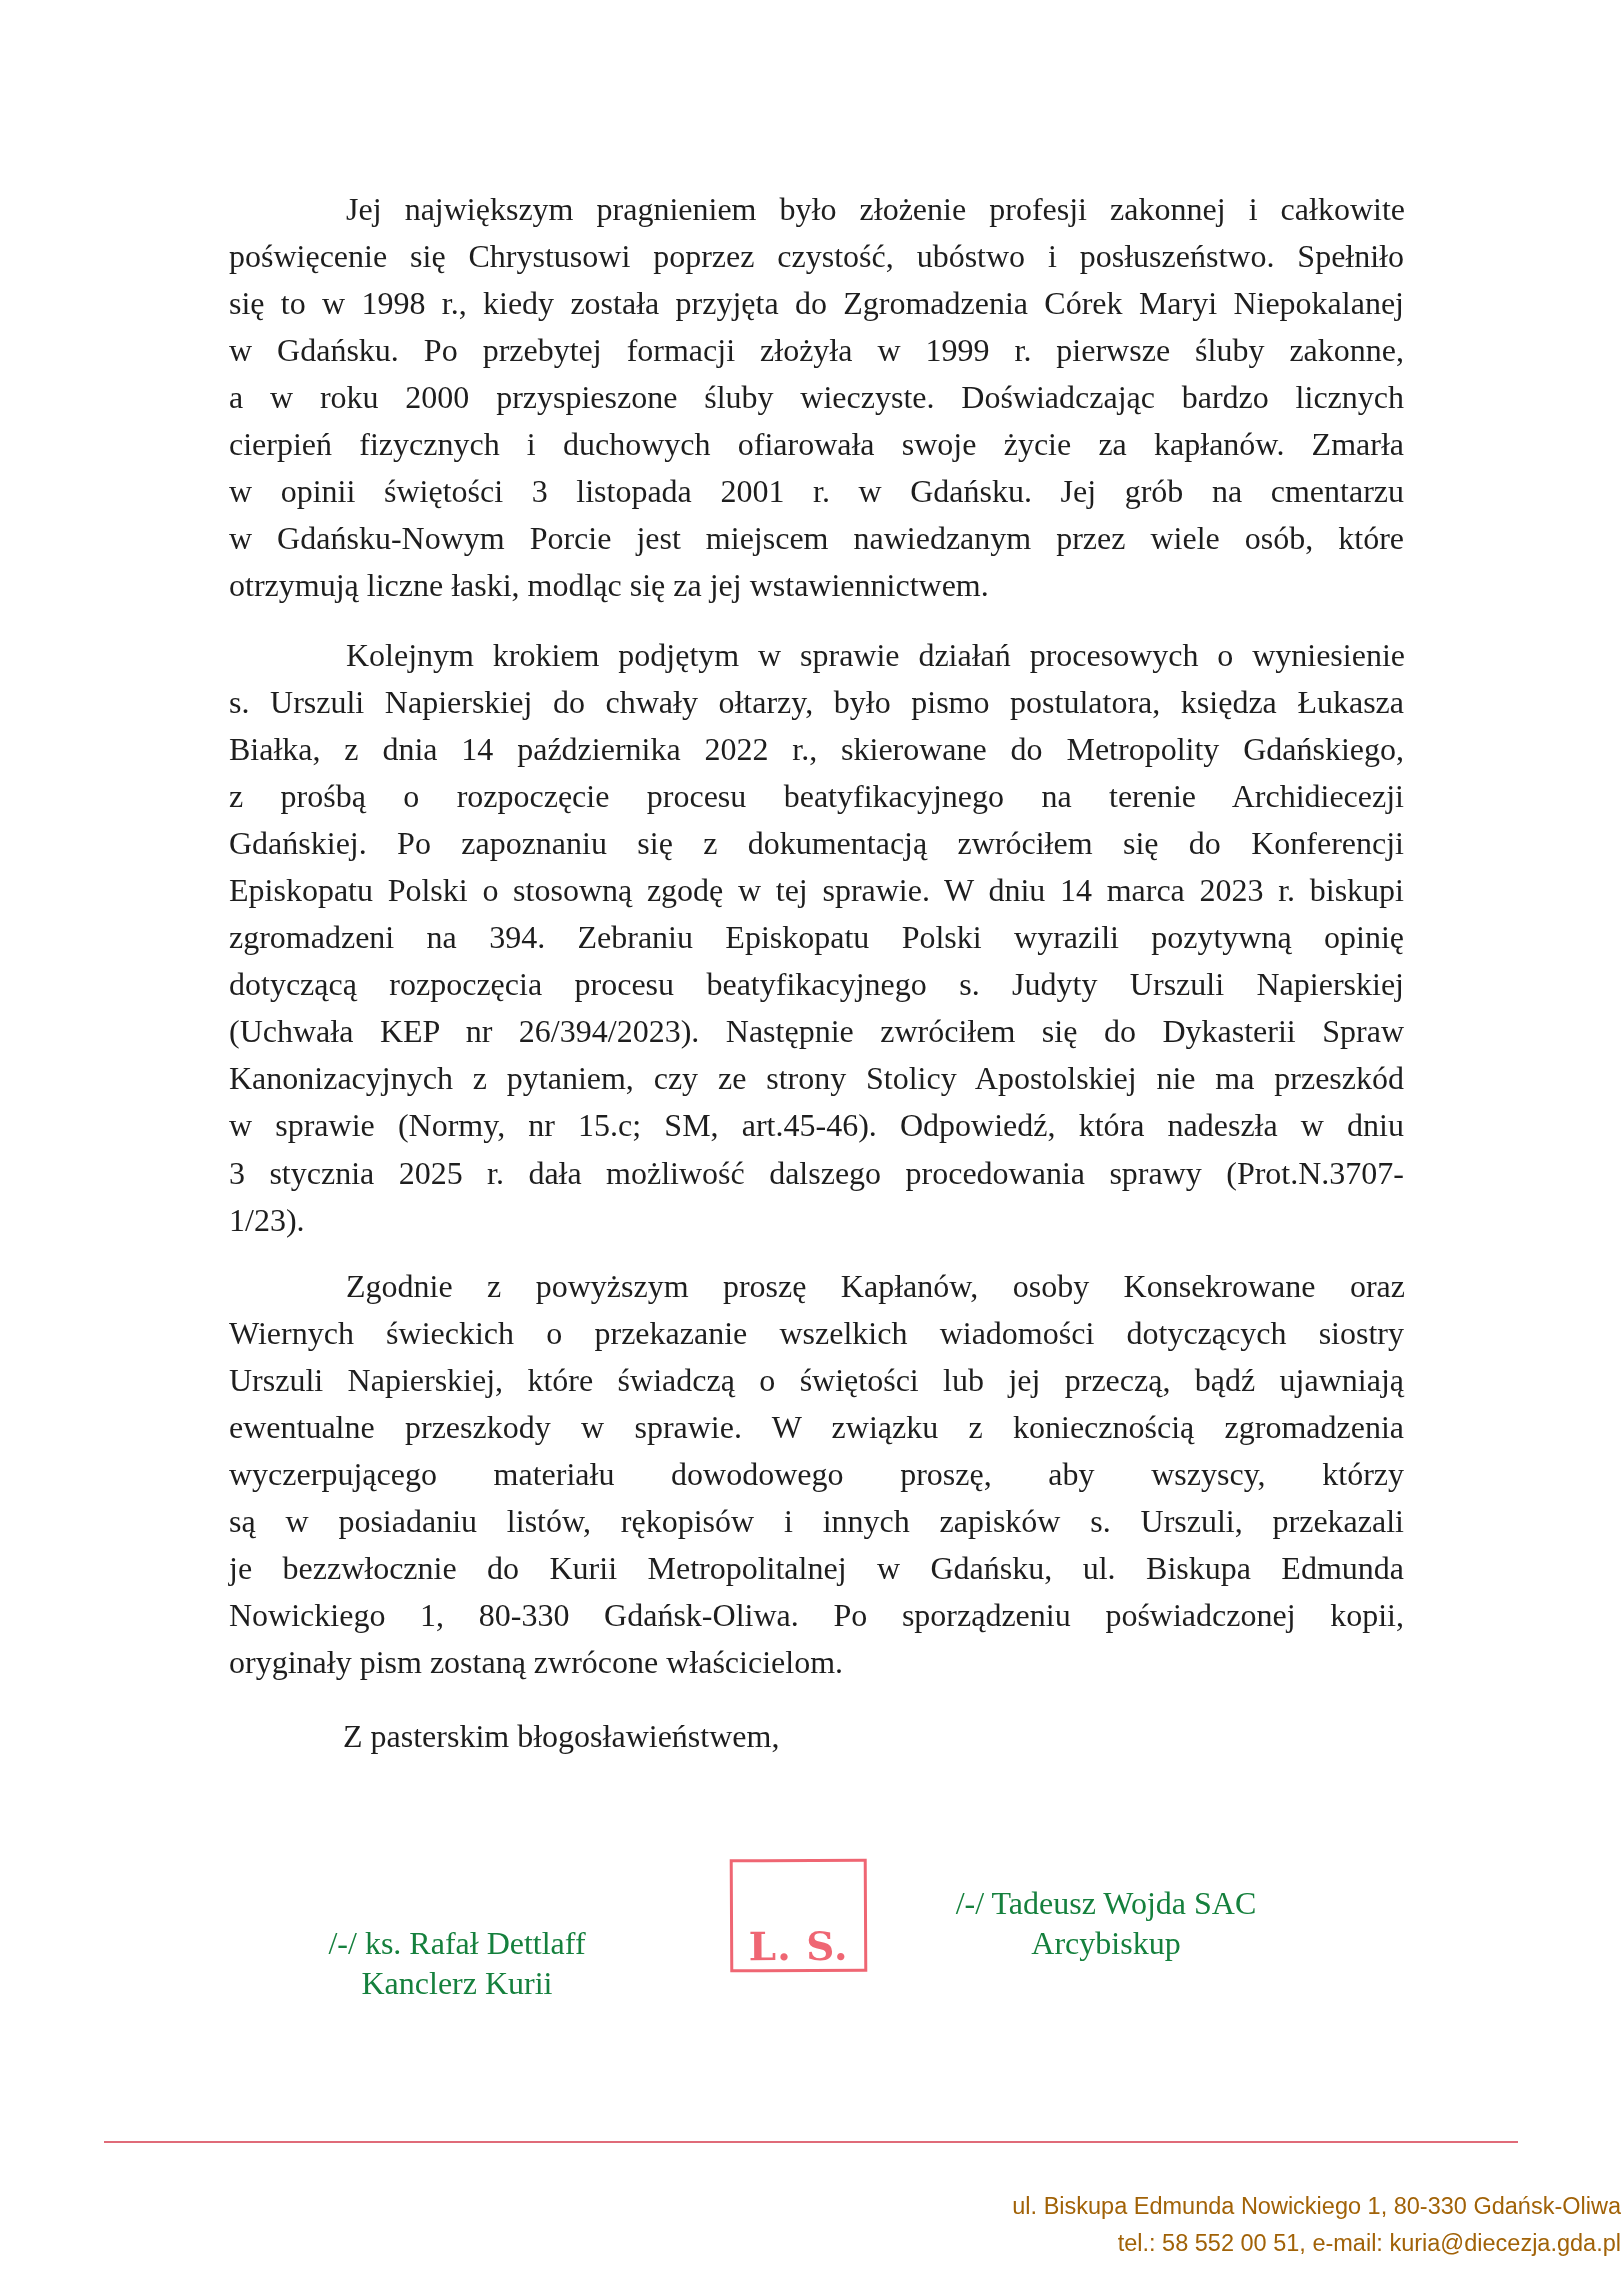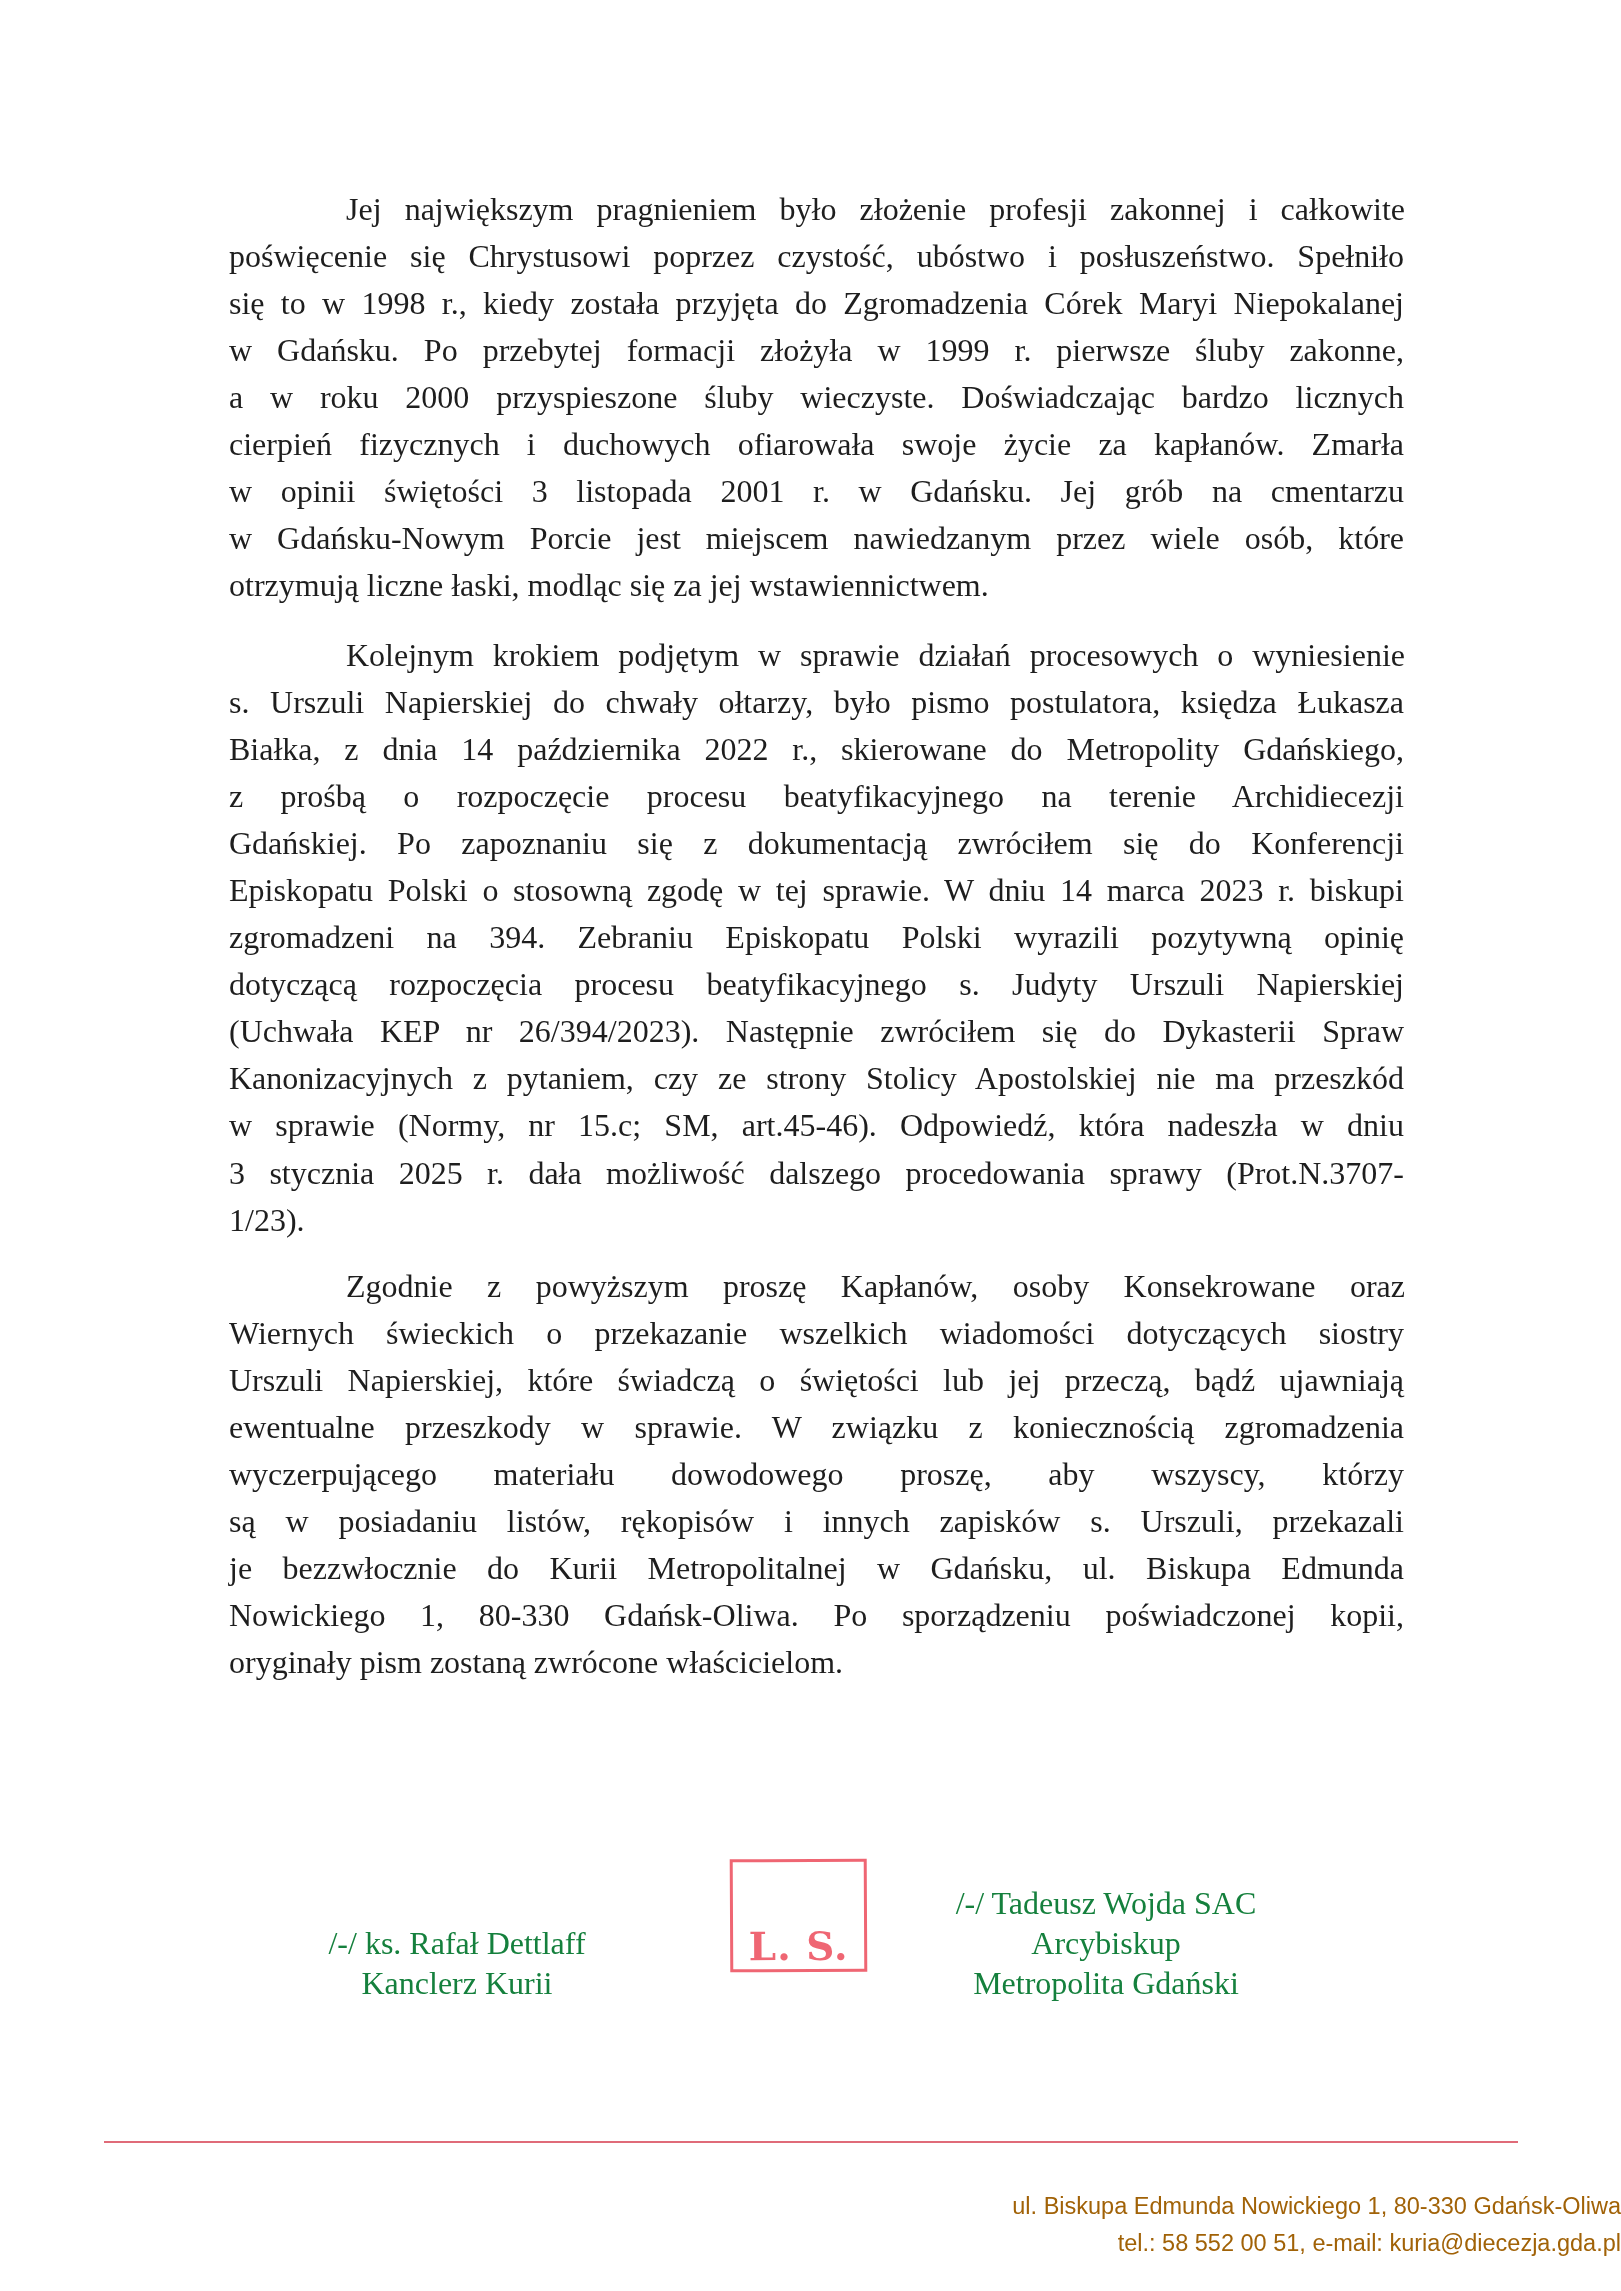--- a/index.html
+++ b/index.html
@@ -89,34 +89,34 @@
       <div class="line" style="top:94px;">Urszuli Napierskiej, które świadczą o świętości lub jej przeczą, bądź ujawniają</div>
       <div class="line" style="top:141px;">ewentualne przeszkody w sprawie. W związku z koniecznością zgromadzenia</div>
       <div class="line" style="top:188px;">wyczerpującego materiału dowodowego proszę, aby wszyscy, którzy</div>
       <div class="line" style="top:235px;">są w posiadaniu listów, rękopisów i innych zapisków s. Urszuli, przekazali</div>
       <div class="line" style="top:282px;">je bezzwłocznie do Kurii Metropolitalnej w Gdańsku, ul. Biskupa Edmunda</div>
       <div class="line" style="top:329px;">Nowickiego 1, 80-330 Gdańsk-Oliwa. Po sporządzeniu poświadczonej kopii,</div>
       <div class="line last" style="top:376px;">oryginały pism zostaną zwrócone właścicielom.</div>
     </div>
   </div>
 
+  <div class="closing">Z pasterskim błogosławieństwem,</div>
 
   <div class="sig sig-left">
     <div>/-/ ks. Rafał Dettlaff</div>
     <div>Kanclerz Kurii</div>
   </div>
 
   <div class="stamp">
     <span>L. S.</span>
   </div>
 
   <div class="sig sig-right">
     <div>/-/ Tadeusz Wojda SAC</div>
     <div>Arcybiskup</div>
-    <div>Metropolita Gdański</div>
   </div>
 
   <div class="rule"></div>
 
   <div class="footer">
     <div>ul. Biskupa Edmunda Nowickiego 1, 80-330 Gdańsk-Oliwa</div>
     <div>tel.: 58 552 00 51, e-mail: kuria@diecezja.gda.pl</div>
   </div>
 </div>
 

